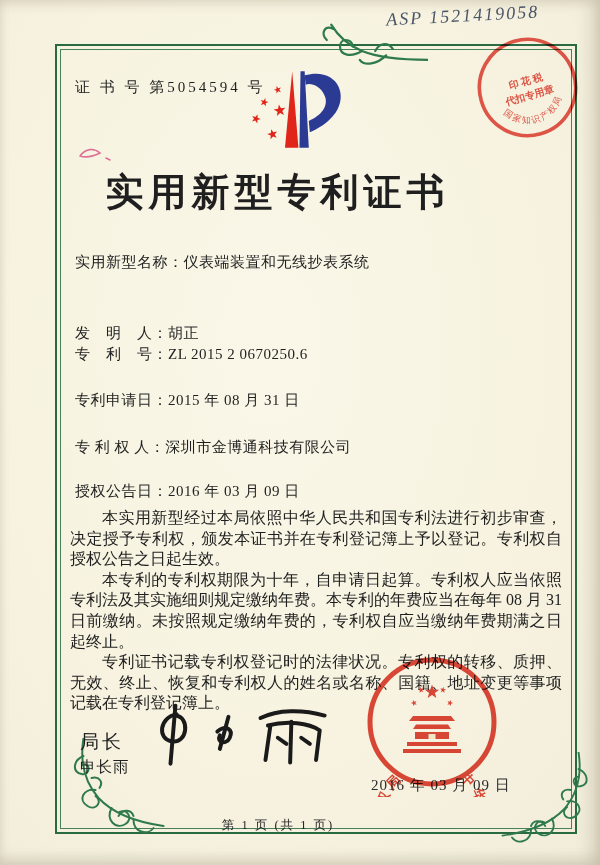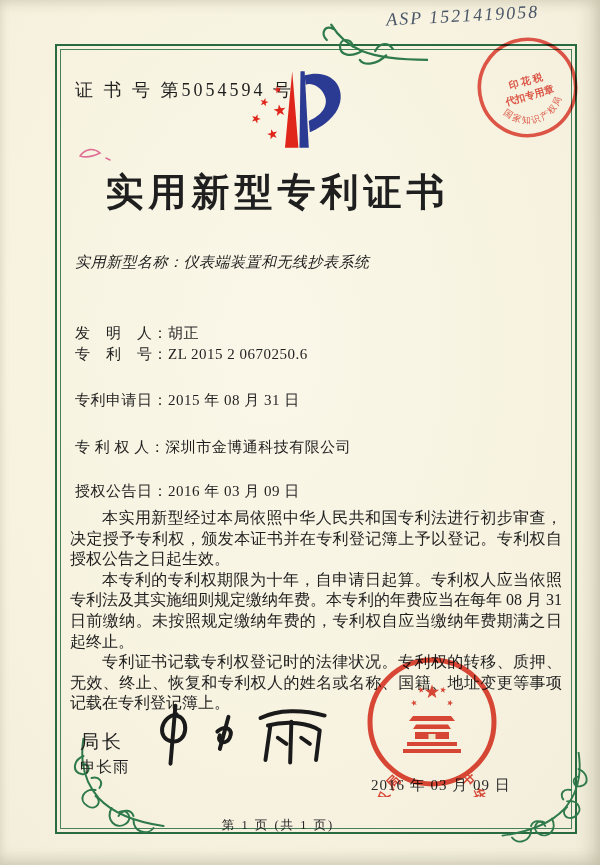--- a/index.html
+++ b/index.html
@@ -21,31 +21,31 @@
   .frame-inner{
     position:absolute;inset:3px;border:1px solid #47815b;
   }
   .handwritten-note{
     position:absolute;left:386px;top:4px;width:210px;
     font-size:18px;font-style:italic;color:#4a5668;
     transform:rotate(-3deg);letter-spacing:2px;white-space:nowrap;
   }
   .cert-no{
     position:absolute;left:75px;top:78px;
-    font-size:18px;letter-spacing:3px;
+    font-size:15px;letter-spacing:3px;
   }
   .logo{position:absolute;left:228px;top:52px;}
   .title{
     position:absolute;left:0;top:167px;width:555px;text-align:center;
     font-size:38px;font-weight:bold;letter-spacing:5px;
   }
   .field{
     position:absolute;left:75px;font-size:15px;letter-spacing:.5px;white-space:nowrap;
   }
-  .f0{top:253px;font-style:italic;} .f1{top:301px;margin-top:23px;} .f2{top:345px;} .f3{top:391px;} .f4{top:438px;} .f5{top:482px;}
+  .f0{top:253px;} .f1{top:301px;margin-top:23px;} .f2{top:345px;} .f3{top:391px;} .f4{top:438px;} .f5{top:482px;}
   .body-text{
     position:absolute;left:70px;top:508px;width:492px;
     font-size:16px;line-height:20.6px;text-align:justify;
   }
   .body-text p{margin:0;text-indent:2em;}
   .signer-title{position:absolute;left:80px;top:729px;font-size:19px;letter-spacing:3px;}
   .signer-name{position:absolute;left:80px;top:757px;font-size:15.5px;letter-spacing:1px;}
   .signature-svg{position:absolute;left:152px;top:700px;}
   .issue-seal{position:absolute;left:357px;top:647px;mix-blend-mode:multiply;opacity:.92;z-index:4;}
   .seal-date{position:absolute;left:371px;top:776px;font-size:15px;letter-spacing:1px;z-index:3;color:#2b2b2b;white-space:nowrap;}

